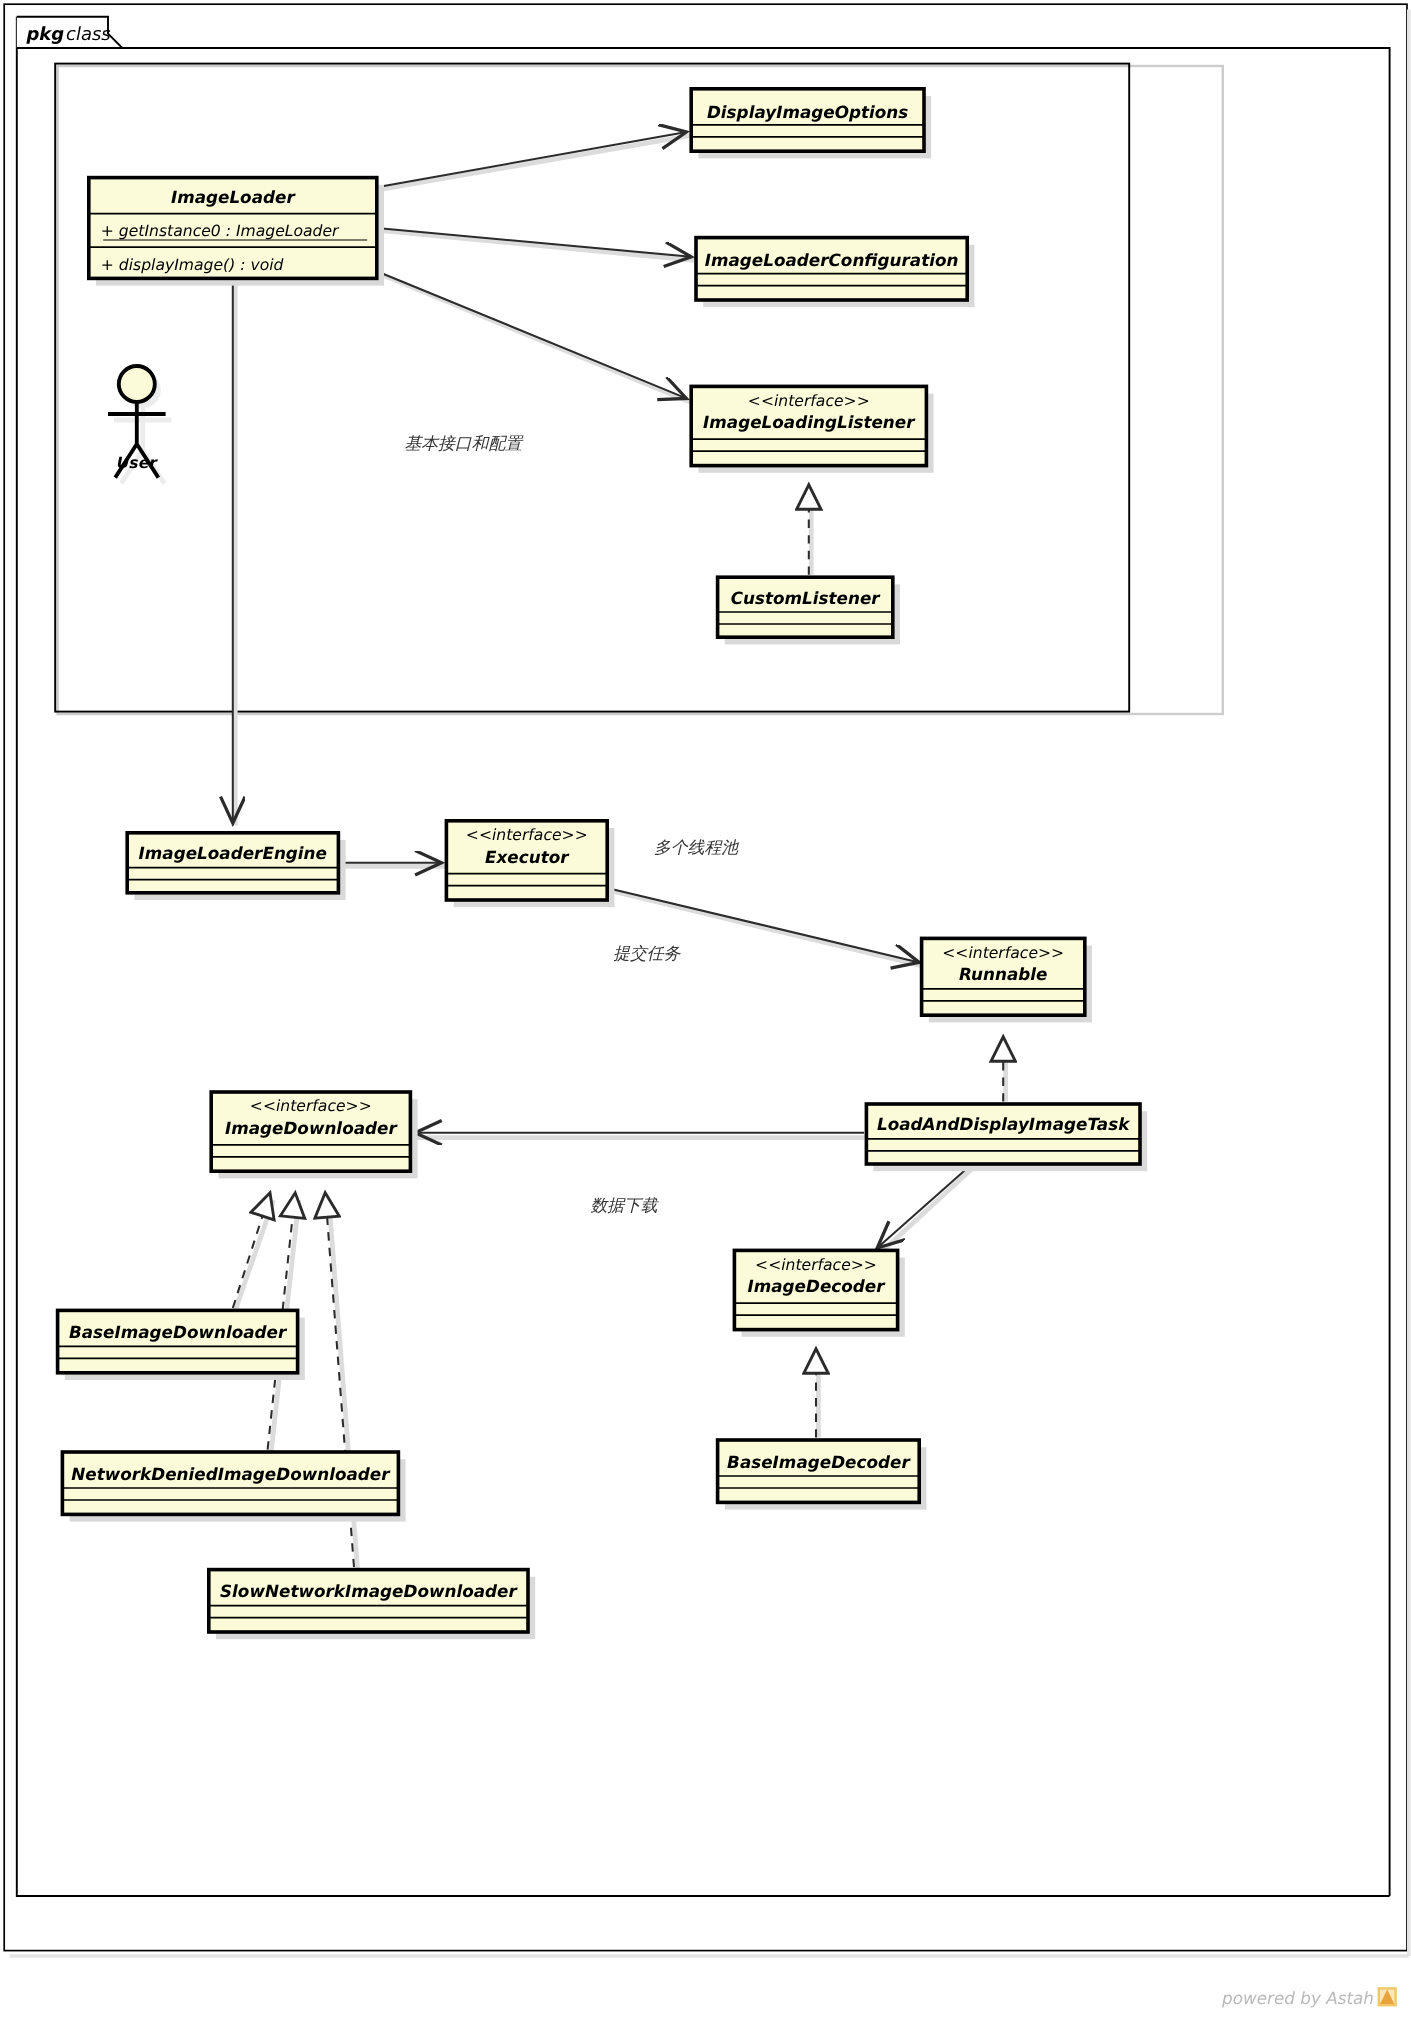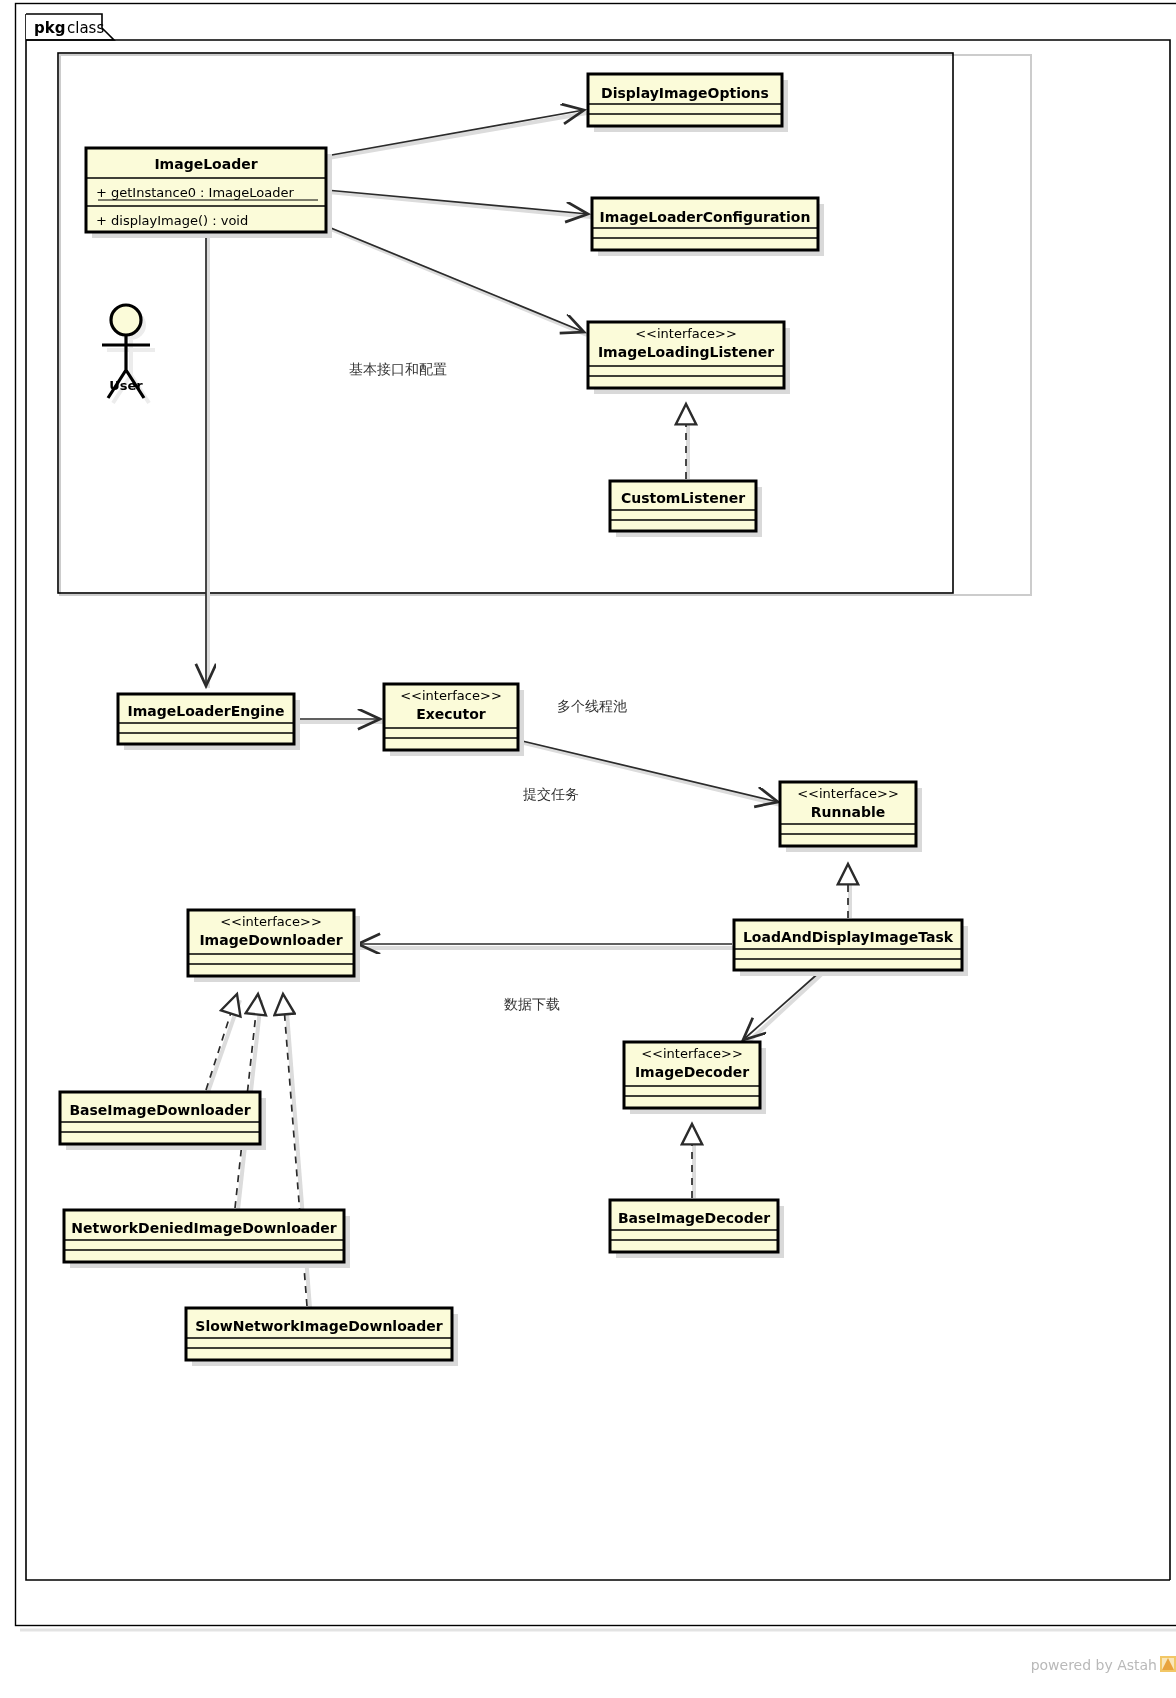--- a/index.html
+++ b/index.html
@@ -1,20 +1,20 @@
 <!DOCTYPE html>
 <html><head>
 <meta charset="utf-8">
 <style>
   html,body{margin:0;padding:0;background:#ffffff;}
   body{
     font-family:"DejaVu Sans","Liberation Sans",sans-serif;
     width:1176px;height:1698px;position:relative;overflow:hidden;
   }
-  #stage{position:absolute;left:12px;top:0;width:940px;height:1698px;}
+  #stage{position:absolute;left:0;top:0;width:940px;height:1698px;font-style:italic;}
   svg{display:block;}
   .cls-title{font-weight:bold;font-size:14px;fill:#000;}
   .cls-stereo{font-size:13px;fill:#000;}
   .cls-member{font-size:13px;fill:#000;}
   .annot{font-size:14px;fill:#333;}
   .pkg-bold{font-weight:bold;font-size:15px;fill:#000;}
   .pkg-light{font-size:15px;fill:#000;}
   .actor-label{font-weight:bold;font-size:13px;fill:#000;}
   .wm{font-size:14px;fill:#b9b9b9;}
 </style>

